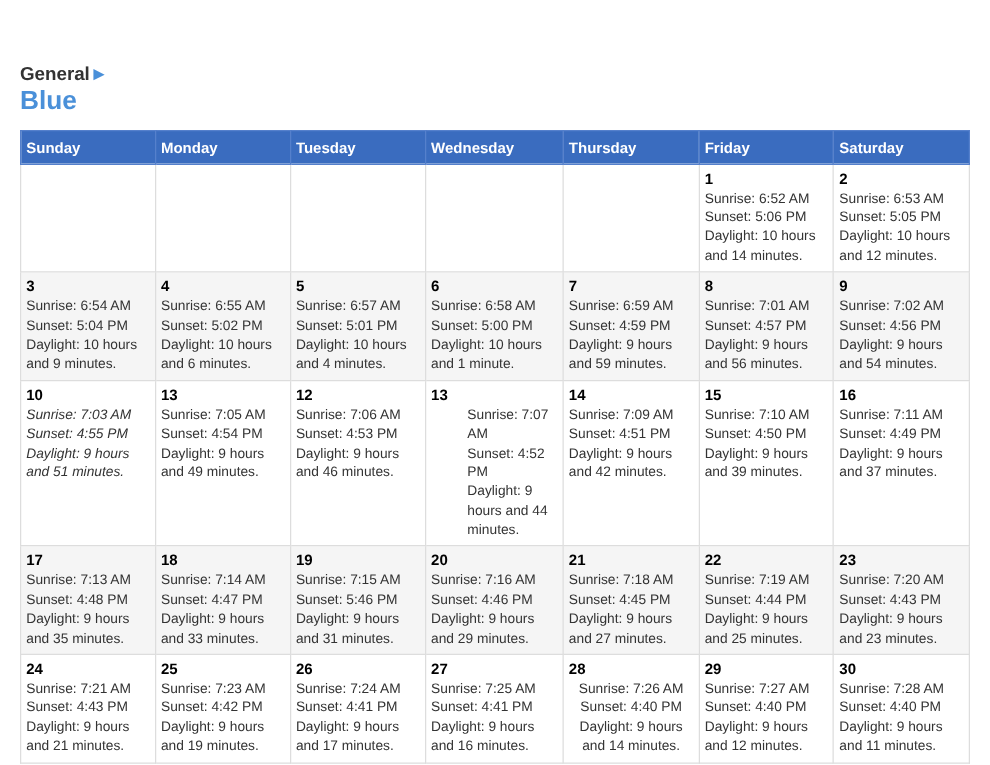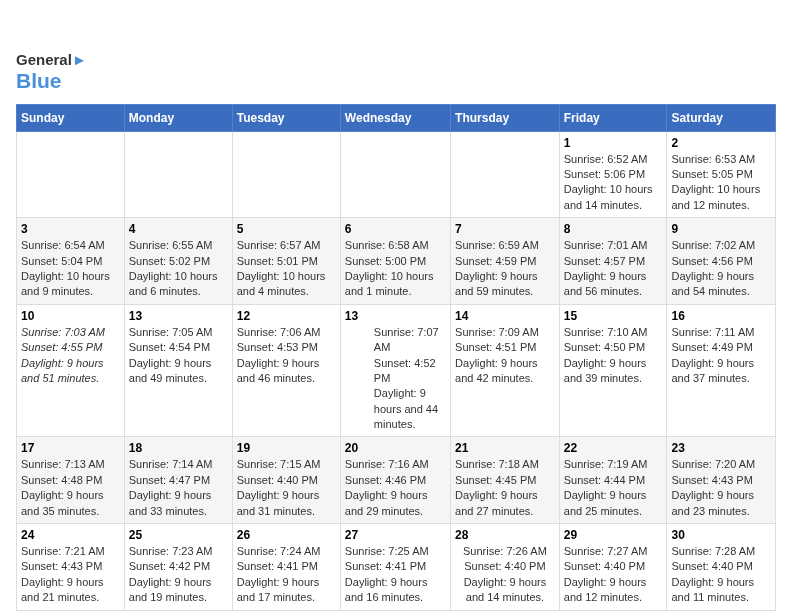--- a/index.html
+++ b/index.html
@@ -214,21 +214,21 @@
         </td>
         <td>
           <span class="day-number">18</span>
           <div class="day-info" style="white-space: pre-line;">Sunrise: 7:14 AM
 Sunset: 4:47 PM
 Daylight: 9 hours and 33 minutes.</div>
         </td>
         <td>
           <span class="day-number">19</span>
           <div class="day-info" style="white-space: pre-line;">Sunrise: 7:15 AM
-Sunset: 4:40 PM
+Sunset: 5:46 PM
 Daylight: 9 hours and 31 minutes.</div>
         </td>
         <td>
           <span class="day-number">20</span>
           <div class="day-info" style="white-space: pre-line;">Sunrise: 7:16 AM
 Sunset: 4:46 PM
 Daylight: 9 hours and 29 minutes.</div>
         </td>
         <td>
           <span class="day-number">21</span>

